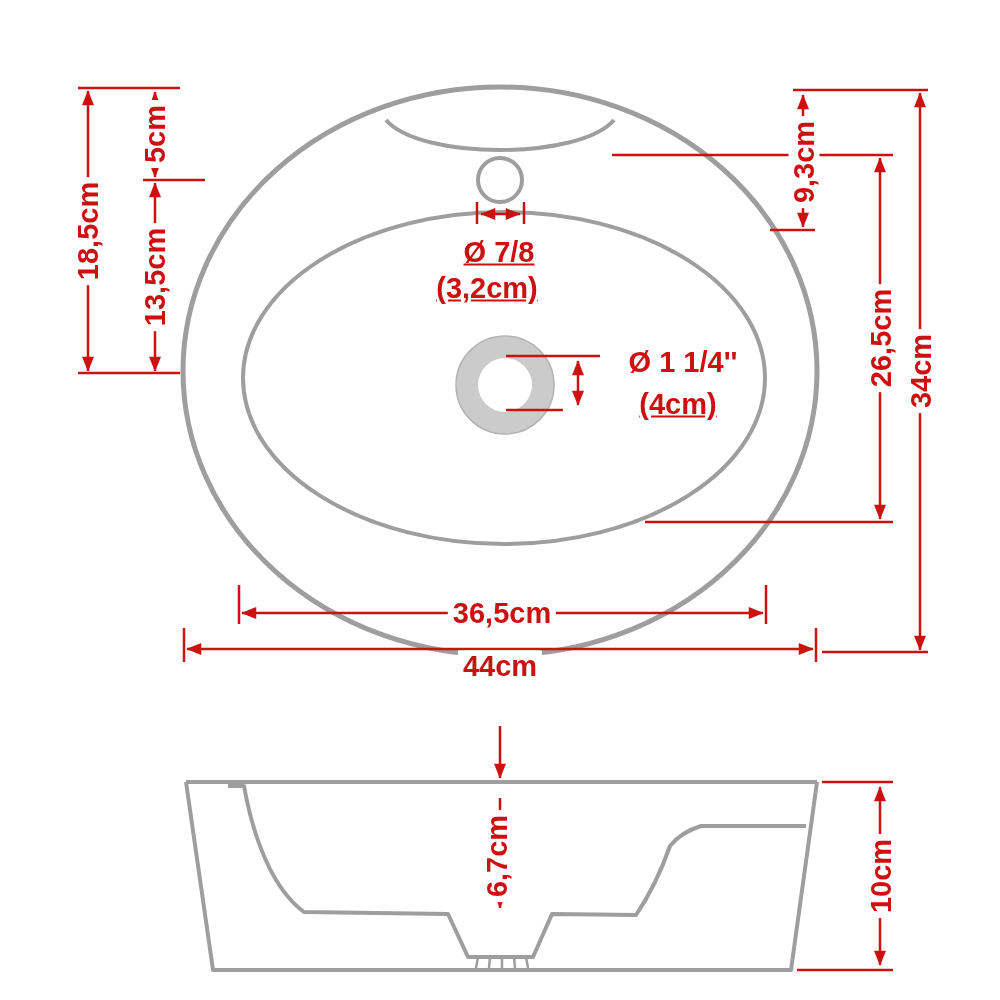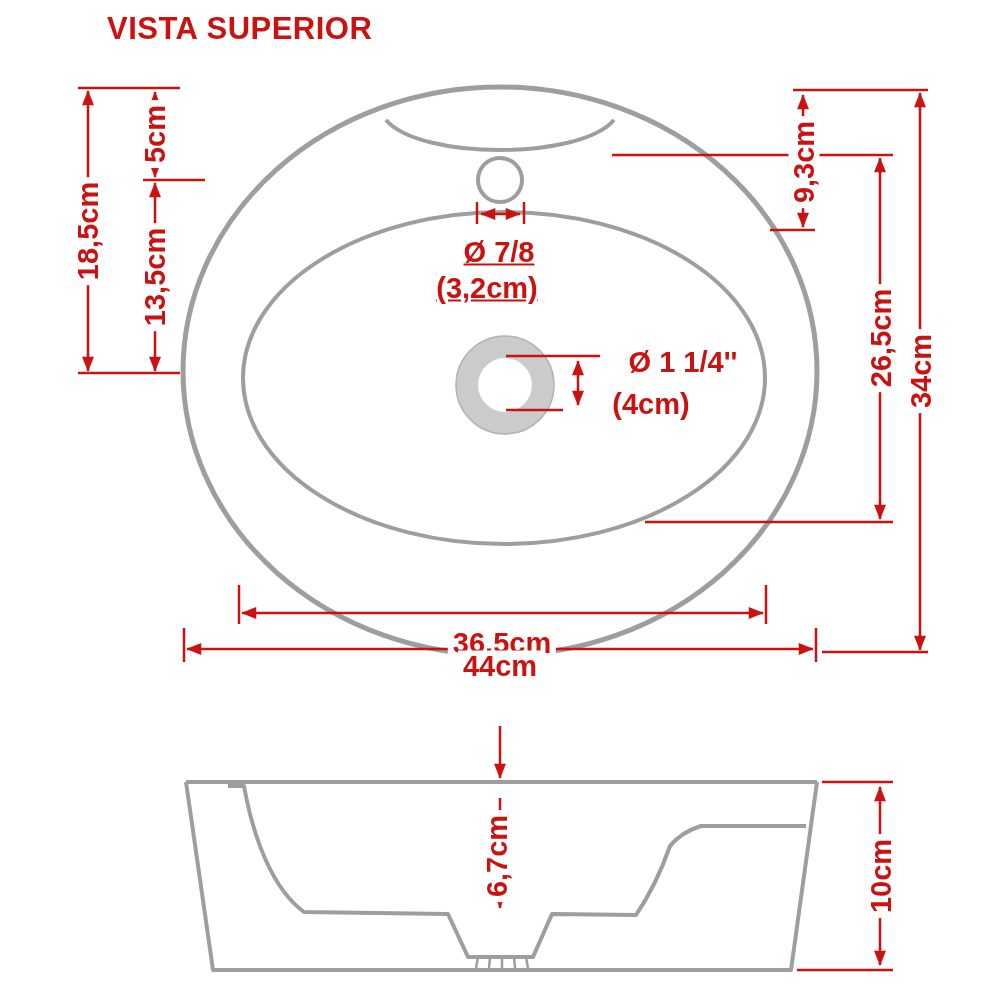--- a/index.html
+++ b/index.html
@@ -86,33 +86,32 @@
 
     <g stroke="#cc1111" stroke-width="2.5" fill="none">
       <line x1="500" y1="726" x2="500" y2="778" marker-end="url(#arr)"></line>
       <line x1="500" y1="798" x2="500" y2="908" marker-end="url(#arr)"></line>
       <line x1="822" y1="782" x2="893" y2="782"></line>
       <line x1="797" y1="970" x2="893" y2="970"></line>
       <line x1="880" y1="787" x2="880" y2="965" marker-start="url(#arr)" marker-end="url(#arr)"></line>
     </g>
   </svg>
 
-  <div class="label title" style="left:107px;top:13px;">VISTA SUPERIOR</div>
 
   <div class="label vert bg" style="left:88px;top:231px;">18,5cm</div>
   <div class="label vert bg" style="left:155px;top:134px;">5cm</div>
   <div class="label vert bg" style="left:155px;top:277px;">13,5cm</div>
   <div class="label vert bg" style="left:804px;top:162px;">9,3cm</div>
   <div class="label vert bg" style="left:881px;top:338px;">26,5cm</div>
   <div class="label vert bg" style="left:921px;top:371px;">34cm</div>
-  <div class="label center bg" style="left:502px;top:613px;margin-top:30px;">36,5cm</div>
+  <div class="label center bg" style="left:502px;top:613px;">36,5cm</div>
   <div class="label center bg" style="left:500px;top:666px;">44cm</div>
 
   <div class="label center" style="left:499px;top:252px;text-decoration:underline;">Ø 7/8</div>
   <div class="label center" style="left:487px;top:288px;text-decoration:underline;">(3,2cm)</div>
   <div class="label center bg" style="left:668px;top:362px;margin-left:15px;">Ø 1 1/4''</div>
-  <div class="label center bg" style="left:651px;top:404px;">(4cm)</div>
+  <div class="label center bg" style="left:678px;top:404px;text-decoration:underline;">(4cm)</div>
 
 
   <div class="label vert bg" style="left:497px;top:856px;">6,7cm</div>
   <div class="label vert bg" style="left:881px;top:876px;">10cm</div>
 
 </div>
 
 </body></html>

